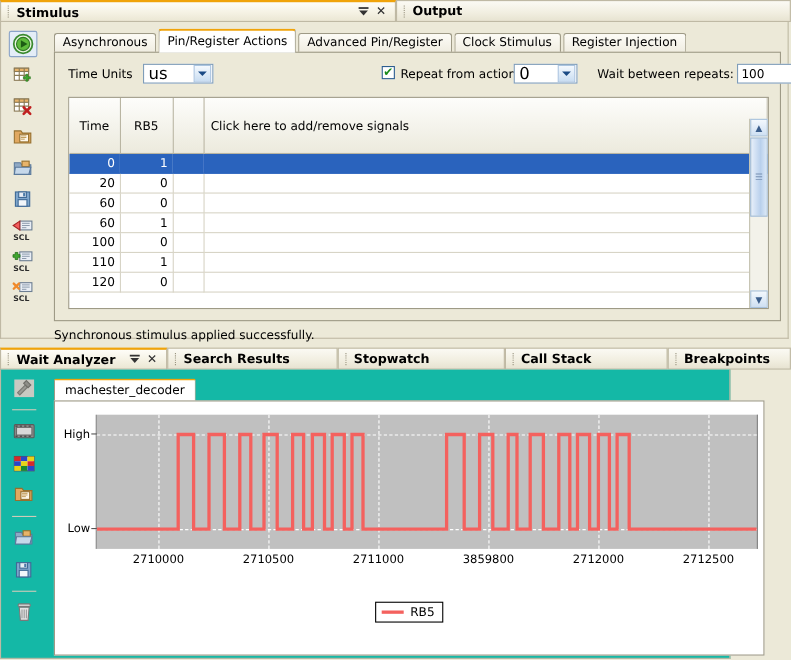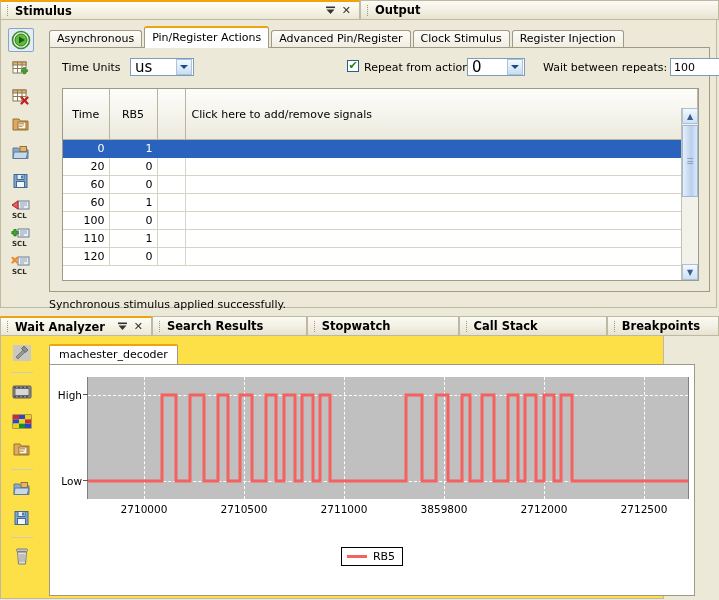--- a/index.html
+++ b/index.html
@@ -159,21 +159,21 @@
 
   .statusline {
     position: absolute; left: 48px; top: 278px; font-size: 11px; color: #000;
   }
 
   
   #la-tabrow { position: absolute; left: 0; top: 316px; width: 719px; }
   .la-tab { width: 145px; }
   .la-body {
     position: absolute; left: 0; top: 336px; width: 664px; height: 263px;
-    background: #fde047; border: 1px solid #bfb9a4; border-top: none;
+    background: #14b8a6; border: 1px solid #bfb9a4; border-top: none;
     box-sizing: border-box;
   }
   .la-vtoolbar {
     position: absolute; left: 4px; top: 6px; width: 34px;
     display: flex; flex-direction: column; align-items: center; gap: 7px;
   }
   .la-sep { width: 22px; height: 1px; background: #cfcbb8; margin: 1px 0; }
 
   .la-tabs { position: absolute; left: 48px; top: 10px; height: 19px; display: flex; align-items: flex-end; }
   .la-chart-tab {

